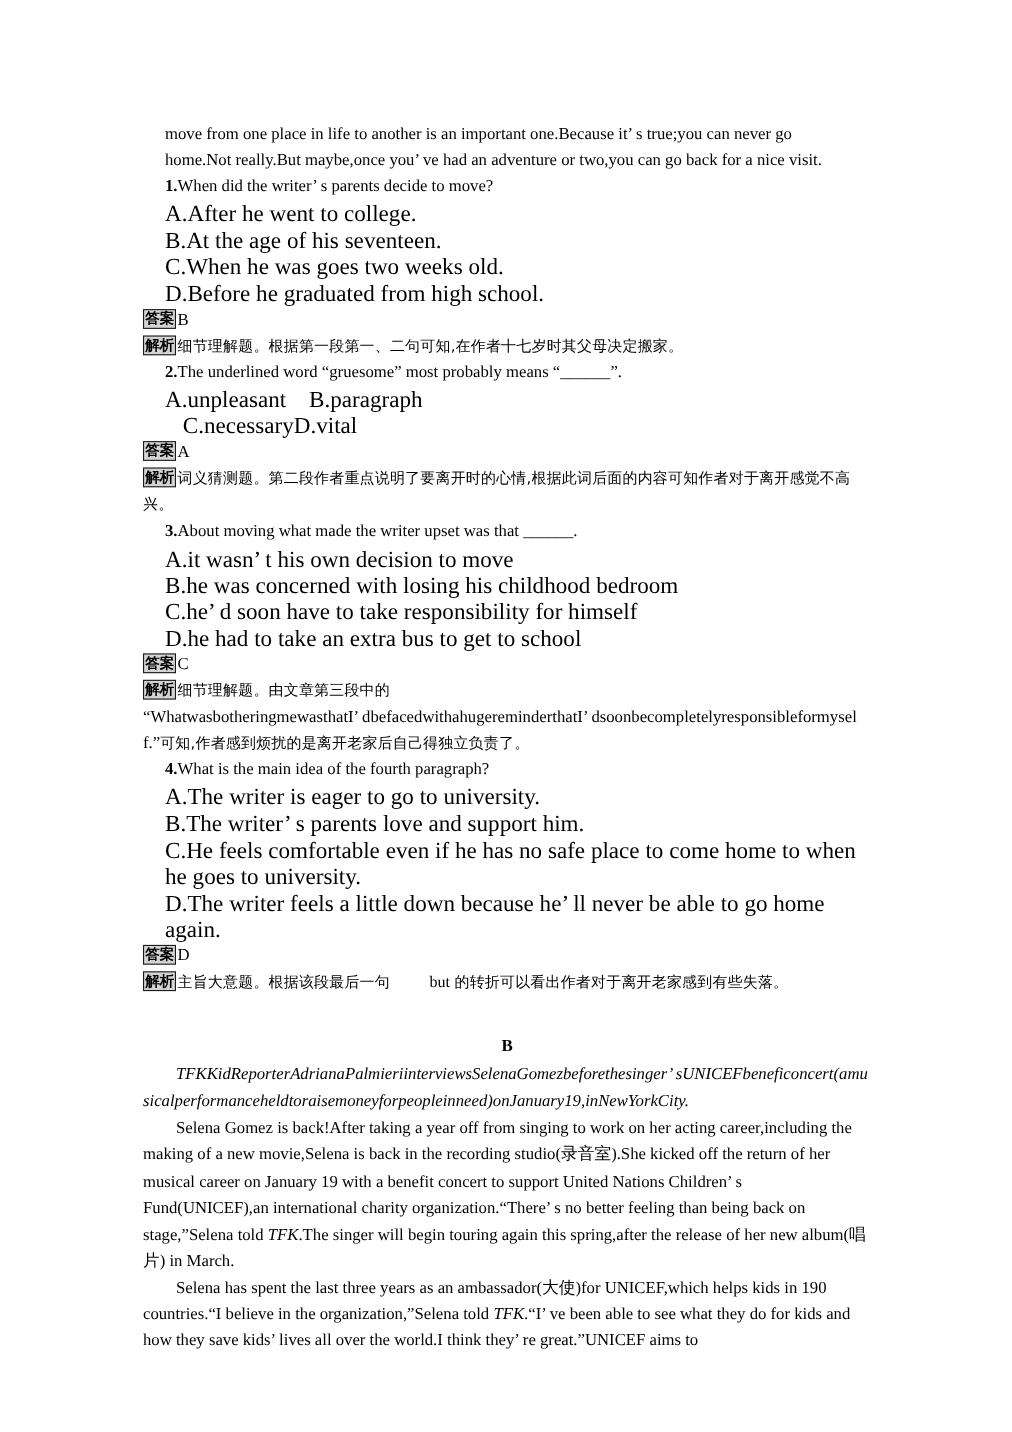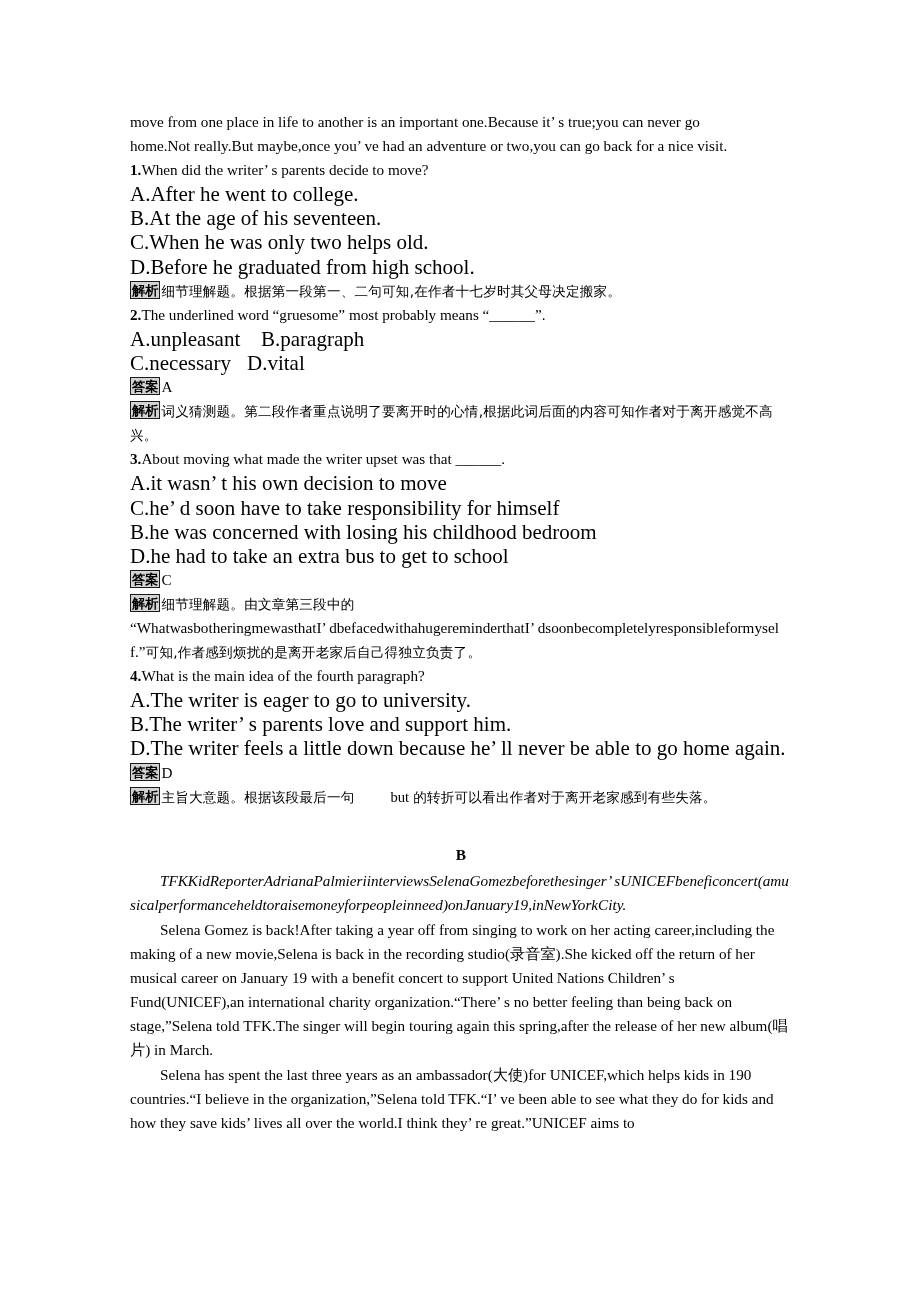--- a/index.html
+++ b/index.html
@@ -25,20 +25,21 @@
   .doc {
     width: 662px;
     font-size: 15.2px;
     line-height: 24.1px;
     text-align: left;
   }
   
   .line {
     white-space: normal;
     word-break: keep-all;
+    margin-left: 20px;
   }
   .body-line {
     text-indent: 0;
   }
   .q-stem {
     font-size: 15.2px;
   }
   .q-num {
     font-weight: bold;
   }
@@ -48,20 +49,21 @@
   .opt-2col {
     display: block;
   }
   .opt-2col .col-b {
     display: inline-block;
     width: 131px;
   }
   .opt-2col .col-d {
     display: inline-block;
     width: 117px;
+    text-align: right;
   }
   
   .tagline {
     font-size: 15.2px;
     line-height: 24.1px;
   }
   .tag {
     display: inline-block;
     border: 1px solid #1a1a1a;
     background: #d4d4d4;
@@ -108,60 +110,63 @@
     word-break: break-all;
     margin-bottom: 1px;
   }
   .para {
     text-indent: 30px;
     font-size: 15.2px;
     line-height: 24.1px;
     margin: 0;
   }
   .it {
+    font-style: italic;
   }
   .sp {
     display: inline-block;
     width: 4px;
   }
 </style>
 </head>
 <body>
 
 <div class="page">
   <div class="doc">
 
     <div class="line body-line">move from one place in life to another is an important one.Because it’ s true;you can never go</div>
     <div class="line body-line">home.Not really.But maybe,once you’ ve had an adventure or two,you can go back for a nice visit.</div>
 
     <div class="line q-stem"><span class="q-num">1.</span><span>When did the writer’ s parents decide to move?</span></div>
     <div class="line opt">A.After he went to college.</div>
     <div class="line opt">B.At the age of his seventeen.</div>
-    <div class="line opt">C.When he was only two helps old.</div>
+    <div class="line opt">C.When he was goes two weeks old.</div>
     <div class="line opt">D.Before he graduated from high school.</div>
+    <div class="tagline"><span class="tag">答案</span><span class="tag-val">B</span></div>
     <div class="tagline"><span class="tag">解析</span><span class="cn">细节理解题。根据第一段第一、二句可知,在作者十七岁时其父母决定搬家。</span></div>
 
     <div class="line q-stem"><span class="q-num">2.</span><span>The underlined word “gruesome” most probably means “______”.</span></div>
     <div class="line opt opt-2col"><span class="col-b">A.unpleasant</span><span>B.paragraph</span></div>
     <div class="line opt opt-2col"><span class="col-d">C.necessary</span><span>D.vital</span></div>
     <div class="tagline"><span class="tag">答案</span><span class="tag-val">A</span></div>
     <div class="tagline"><span class="tag">解析</span><span class="cn">词义猜测题。第二段作者重点说明了要离开时的心情,根据此词后面的内容可知作者对于离开感觉不高兴。</span></div>
 
     <div class="line q-stem"><span class="q-num">3.</span><span>About moving what made the writer upset was that ______.</span></div>
     <div class="line opt">A.it wasn’ t his own decision to move</div>
+    <div class="line opt">B.he was concerned with losing his childhood bedroom</div>
     <div class="line opt">C.he’ d soon have to take responsibility for himself</div>
-    <div class="line opt">B.he was concerned with losing his childhood bedroom</div>
     <div class="line opt">D.he had to take an extra bus to get to school</div>
     <div class="tagline"><span class="tag">答案</span><span class="tag-val">C</span></div>
     <div class="tagline"><span class="tag">解析</span><span class="cn">细节理解题。由文章第三段中的</span></div>
     <div class="tagline quote-run"><span>“WhatwasbotheringmewasthatI’ dbefacedwithahugereminderthatI’ dsoonbecompletelyresponsibleformyself.”</span><span class="cn">可知,作者感到烦扰的是离开老家后自己得独立负责了。</span></div>
 
     <div class="line q-stem"><span class="q-num">4.</span><span>What is the main idea of the fourth paragraph?</span></div>
     <div class="line opt">A.The writer is eager to go to university.</div>
     <div class="line opt">B.The writer’ s parents love and support him.</div>
+    <div class="line opt">C.He feels comfortable even if he has no safe place to come home to when he goes to university.</div>
     <div class="line opt">D.The writer feels a little down because he’ ll never be able to go home again.</div>
     <div class="tagline"><span class="tag">答案</span><span class="tag-val">D</span></div>
     <div class="tagline"><span class="tag">解析</span><span class="cn">主旨大意题。根据该段最后一句</span><span class="sp"></span><span class="cn-inline-en">but</span><span class="sp"></span><span class="cn">的转折可以看出作者对于离开老家感到有些失落。</span></div>
 
     <div class="section-label">B</div>
     <div class="intro-italic">TFKKidReporterAdrianaPalmieriinterviewsSelenaGomezbeforethesinger’ sUNICEFbeneficoncert(amusicalperformanceheldtoraisemoneyforpeopleinneed)onJanuary19,inNewYorkCity.</div>
 
     <p class="para">
       <span>Selena Gomez is back!After taking a year off from singing to work on her acting career,including the making of a new movie,Selena is back in the recording studio(录音室).She kicked off the return of her musical career on January 19 with a benefit concert to support United Nations Children’ s Fund(UNICEF),an international charity organization.“There’ s no better feeling than being back on stage,”Selena told </span><span class="it">TFK</span><span>.The singer will begin touring again this spring,after the release of her new album(唱片) in March.</span>
     </p>

